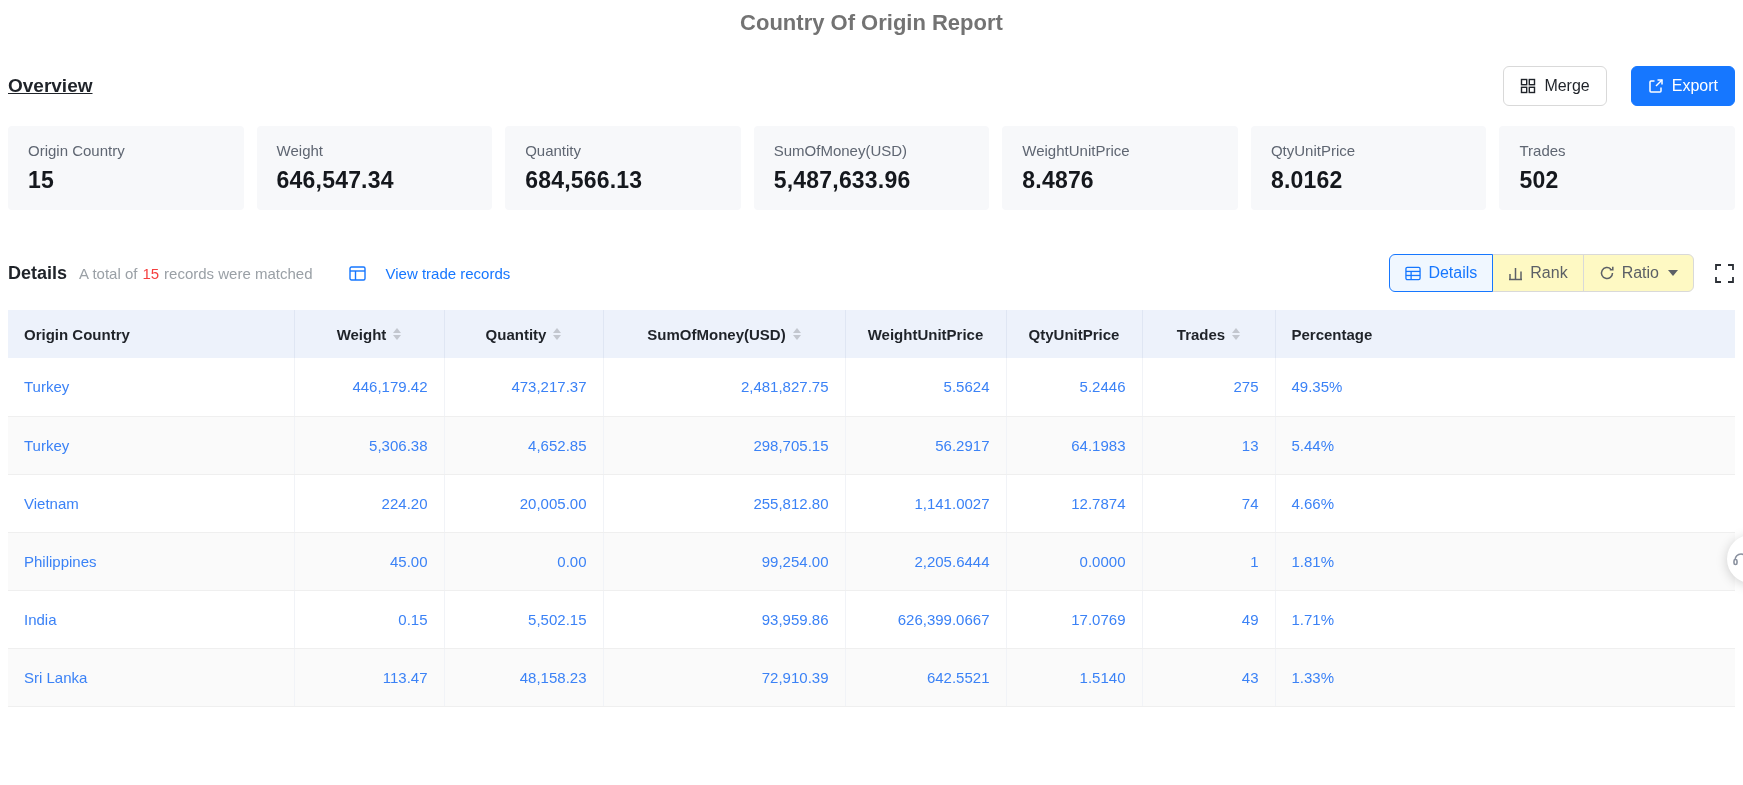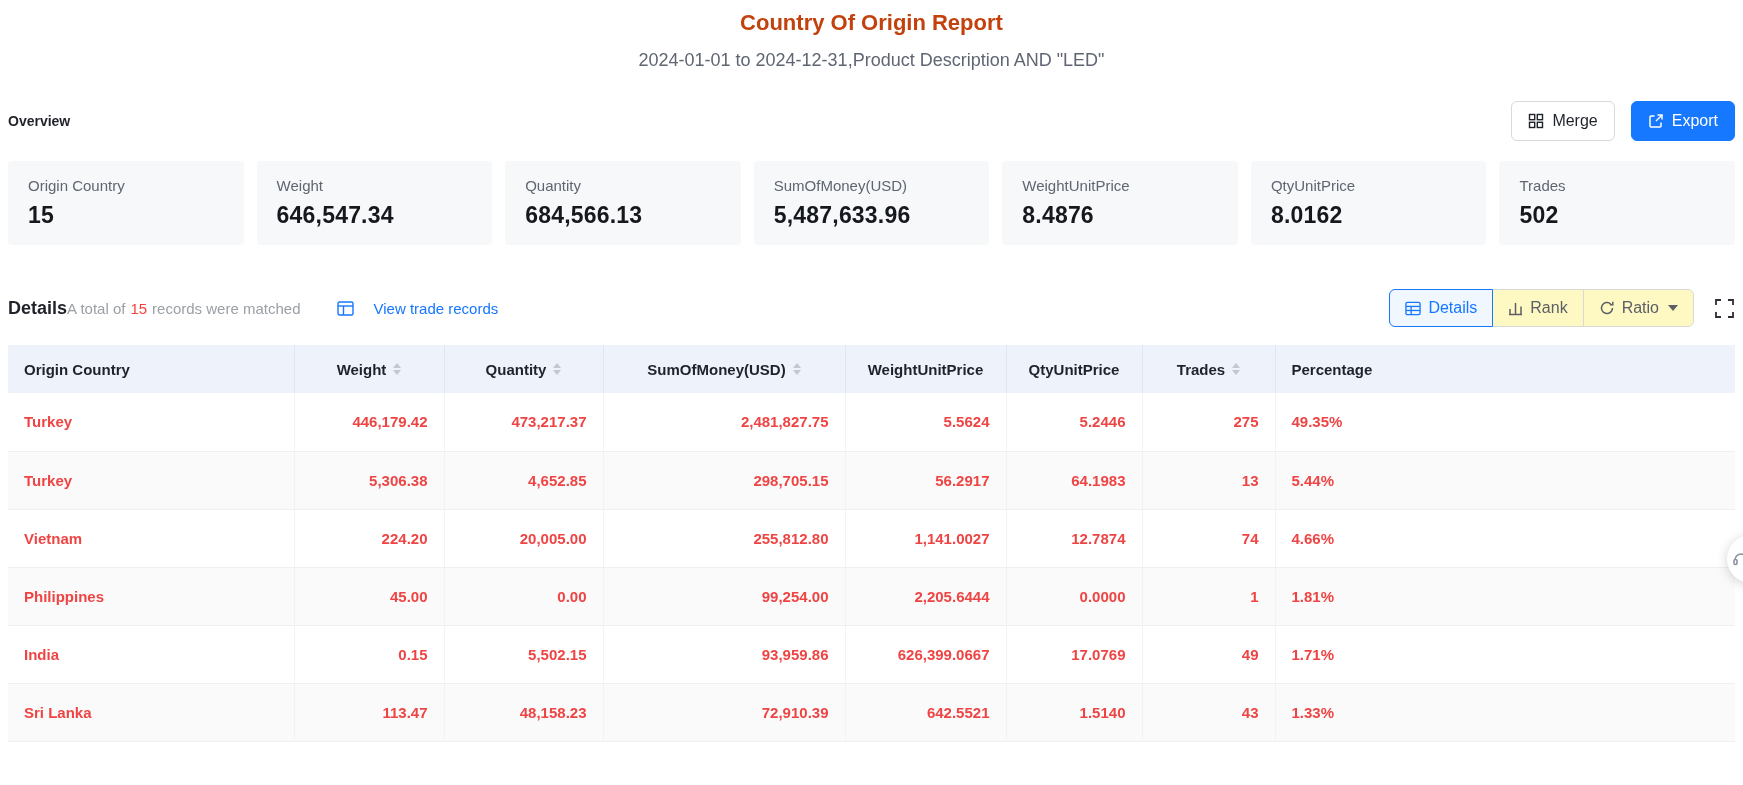--- a/index.html
+++ b/index.html
@@ -2,41 +2,41 @@
 <html><head>
 <meta charset="utf-8">
 <style>
   * { box-sizing: border-box; margin: 0; padding: 0; }
   html, body { width: 1743px; height: 785px; overflow: hidden; background: #fff; }
   body { font-family: "Liberation Sans", sans-serif; color: #1f2329; }
   .page { padding: 0 8px; position: relative; }
 
   
   .report-header { text-align: center; padding-top: 10px; }
-  .title { font-size: 22px; font-weight: 600; color: #c2410c; text-align: center; }
+  .title { font-size: 22px; font-weight: 600; color: #737373; text-align: center; }
   .subtitle { margin-top: 14px; font-size: 18px; color: #5f6672; }
 
   
   .overview-bar { display: flex; justify-content: space-between; align-items: center; margin-top: 30px; }
-  .overview-label { font-size: 14px; font-weight: 700; }
-  .top-buttons { display: flex; gap: 16px; }
+  .overview-label { font-size: 19px; font-weight: 700; text-decoration: underline; }
+  .top-buttons { display: flex; gap: 24px; }
   .btn { height: 40px; padding: 0 16px; border-radius: 6px; font-size: 16px; display: inline-flex; align-items: center; gap: 8px; cursor: pointer; }
   .btn-merge { background: #fff; border: 1px solid #d9d9d9; color: #1f2329; }
   .btn-export { background: #1677ff; border: 1px solid #1677ff; color: #fff; }
 
   
   .cards { display: flex; gap: 13px; margin-top: 20px; }
   .card { flex: 1 1 0; background: #f7f8fa; border-radius: 4px; padding: 16px 20px; }
   .card-label { font-size: 15px; color: #5f6672; }
   .card-value { font-size: 23px; font-weight: 700; margin-top: 8px; color: #15181d; letter-spacing: .2px; }
 
   
   .details-bar { display: flex; align-items: center; margin-top: 44px; }
   .details-label { font-size: 18px; font-weight: 700; }
-  .matched { font-size: 15px; color: #9aa0a6; display: inline-flex; gap: 5px; }
+  .matched { margin-left: 12px; font-size: 15px; color: #9aa0a6; display: inline-flex; gap: 5px; }
   .matched .count { color: #f53f3f; }
   .view-link { margin-left: 36px; color: #1677ff; font-size: 15px; display: inline-flex; align-items: center; gap: 20px; cursor: pointer; }
   .right-controls { margin-left: auto; display: flex; align-items: center; }
   .seg { display: flex; }
   .seg-btn { height: 38px; padding: 0 15px; border: 1px solid #d9d9d9; background: #fef9c3; color: #5c6066; font-size: 16px; display: inline-flex; align-items: center; gap: 7px; cursor: pointer; margin-left: -1px; }
   .seg-btn:first-child { border-radius: 6px 0 0 6px; margin-left: 0; }
   .seg-btn:last-child { border-radius: 0 6px 6px 0; }
   .seg-btn.active { color: #1677ff; border-color: #1677ff; background: #f0f7ff; position: relative; z-index: 1; }
   .caret-down { width: 0; height: 0; border-left: 5px solid transparent; border-right: 5px solid transparent; border-top: 6px solid #5c6066; margin-left: 2px; }
   .fullscreen-btn { margin-left: 20px; cursor: pointer; display: inline-flex; }
@@ -44,21 +44,21 @@
   
   table { width: 100%; border-collapse: collapse; margin-top: 18px; table-layout: fixed; font-size: 15px; }
   th:nth-child(1){ width: 286px; } th:nth-child(2){ width: 150px; } th:nth-child(3){ width: 159px; }
   th:nth-child(4){ width: 242px; } th:nth-child(5){ width: 161px; } th:nth-child(6){ width: 136px; }
   th:nth-child(7){ width: 133px; }
   thead th { background: #edf2fb; height: 48px; font-weight: 700; color: #1f2329; padding: 0 16px; border-right: 1px solid #dfe6f3; }
   thead th:last-child { border-right: none; }
   .th-wrap { display: flex; align-items: center; gap: 7px; }
   th.al-left .th-wrap { justify-content: flex-start; }
   th.al-right .th-wrap { justify-content: center; }
-  td { height: 58px; padding: 0 16px; border-bottom: 1px solid #efefef; border-right: 1px solid #f1f3f7; color: #ef4444; font-weight: bold; }
+  td { height: 58px; padding: 0 16px; border-bottom: 1px solid #efefef; border-right: 1px solid #f1f3f7; color: #3b82f6; }
   td:last-child { border-right: none; }
   td.al-right { text-align: right; }
   td.al-left { text-align: left; }
   tbody tr:nth-child(even) { background: #fafafa; }
 
   .sorter { display: inline-flex; flex-direction: column; gap: 2px; cursor: pointer; }
   .tri-up { width: 0; height: 0; border-left: 4px solid transparent; border-right: 4px solid transparent; border-bottom: 5px solid #c3c7cf; }
   .tri-down { width: 0; height: 0; border-left: 4px solid transparent; border-right: 4px solid transparent; border-top: 5px solid #c3c7cf; }
 
   
@@ -66,21 +66,20 @@
     background: #fff; box-shadow: 0 2px 12px rgba(0,0,0,.18); display: flex; align-items: center; justify-content: flex-start;
     padding-left: 5px; cursor: pointer; }
 </style>
 </head>
 <body>
 
 <div class="page">
 
   <div class="report-header">
     <div class="title">Country Of Origin Report</div>
-    <div class="subtitle">2024-01-01 to 2024-12-31,Product Description AND "LED"</div>
   </div>
 
   <div class="overview-bar">
     <div class="overview-label">Overview</div>
     <div class="top-buttons">
       <div class="btn btn-merge">
         <span style="display:inline-flex">
           <svg width="16" height="16" viewBox="0 0 16 16" fill="none" stroke="#1f2329" stroke-width="1.4">
             <rect x="1.5" y="1.5" width="5.2" height="5.2"></rect>
               <rect x="9.3" y="1.5" width="5.2" height="5.2"></rect>

